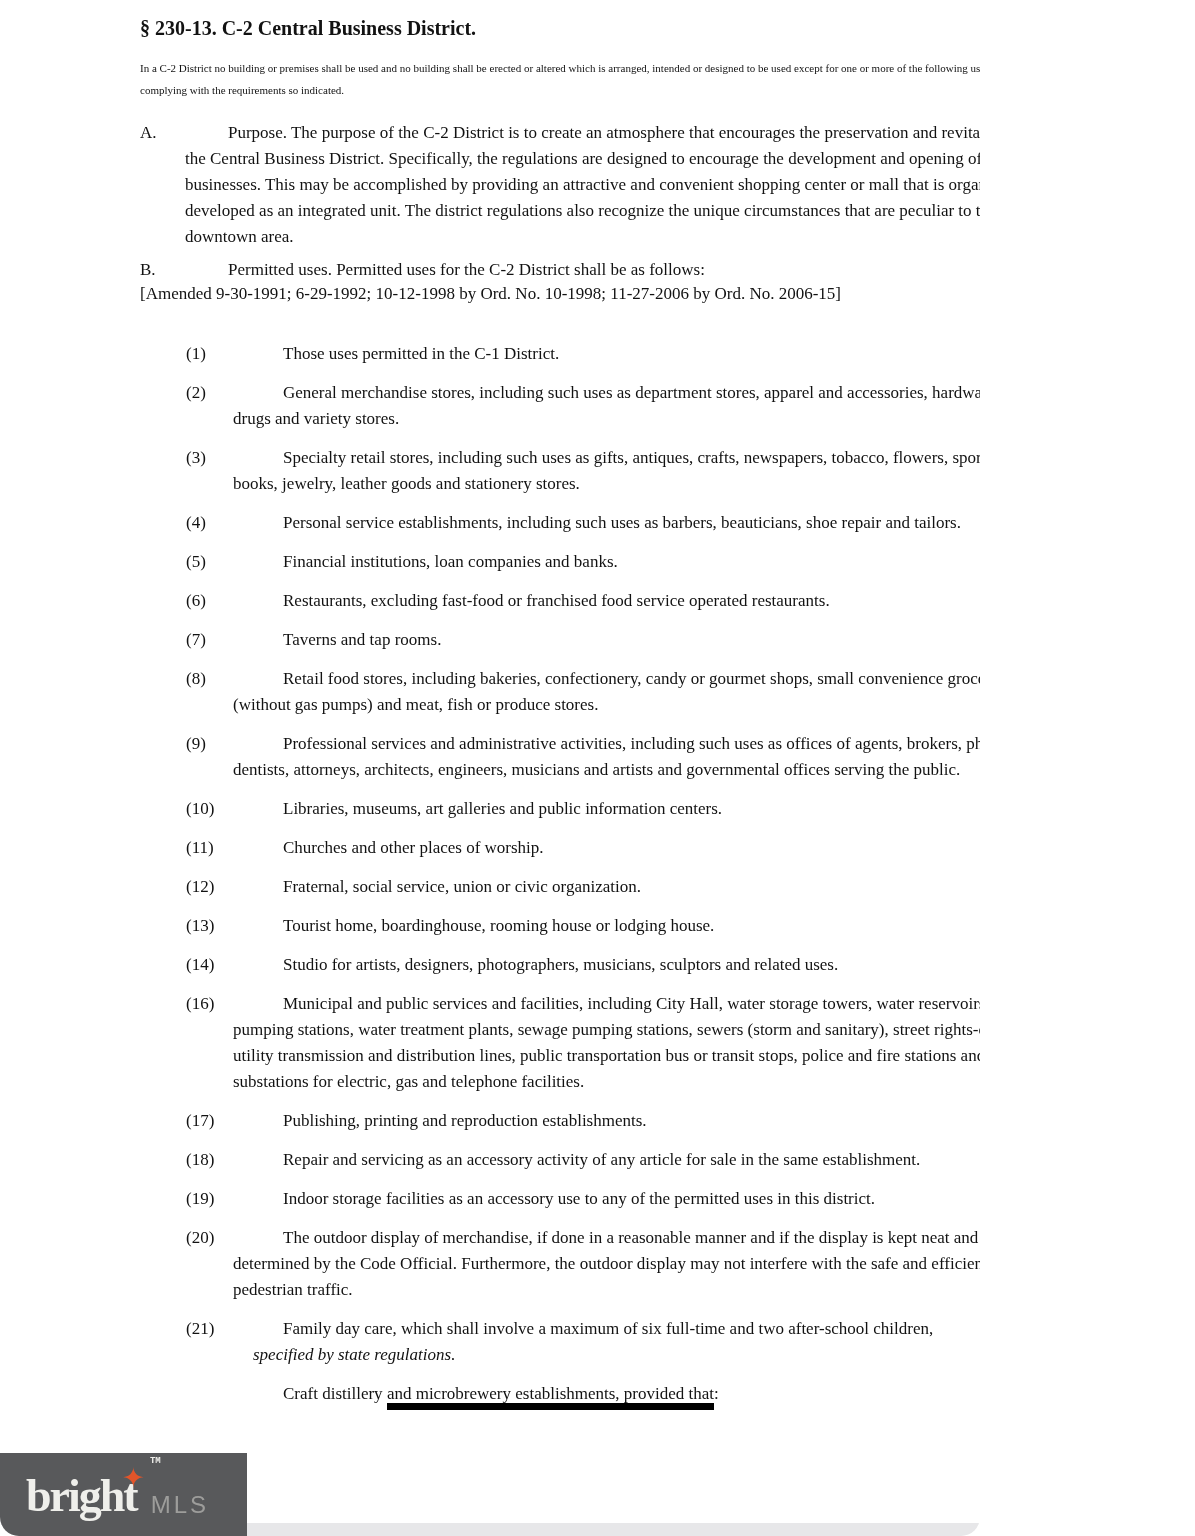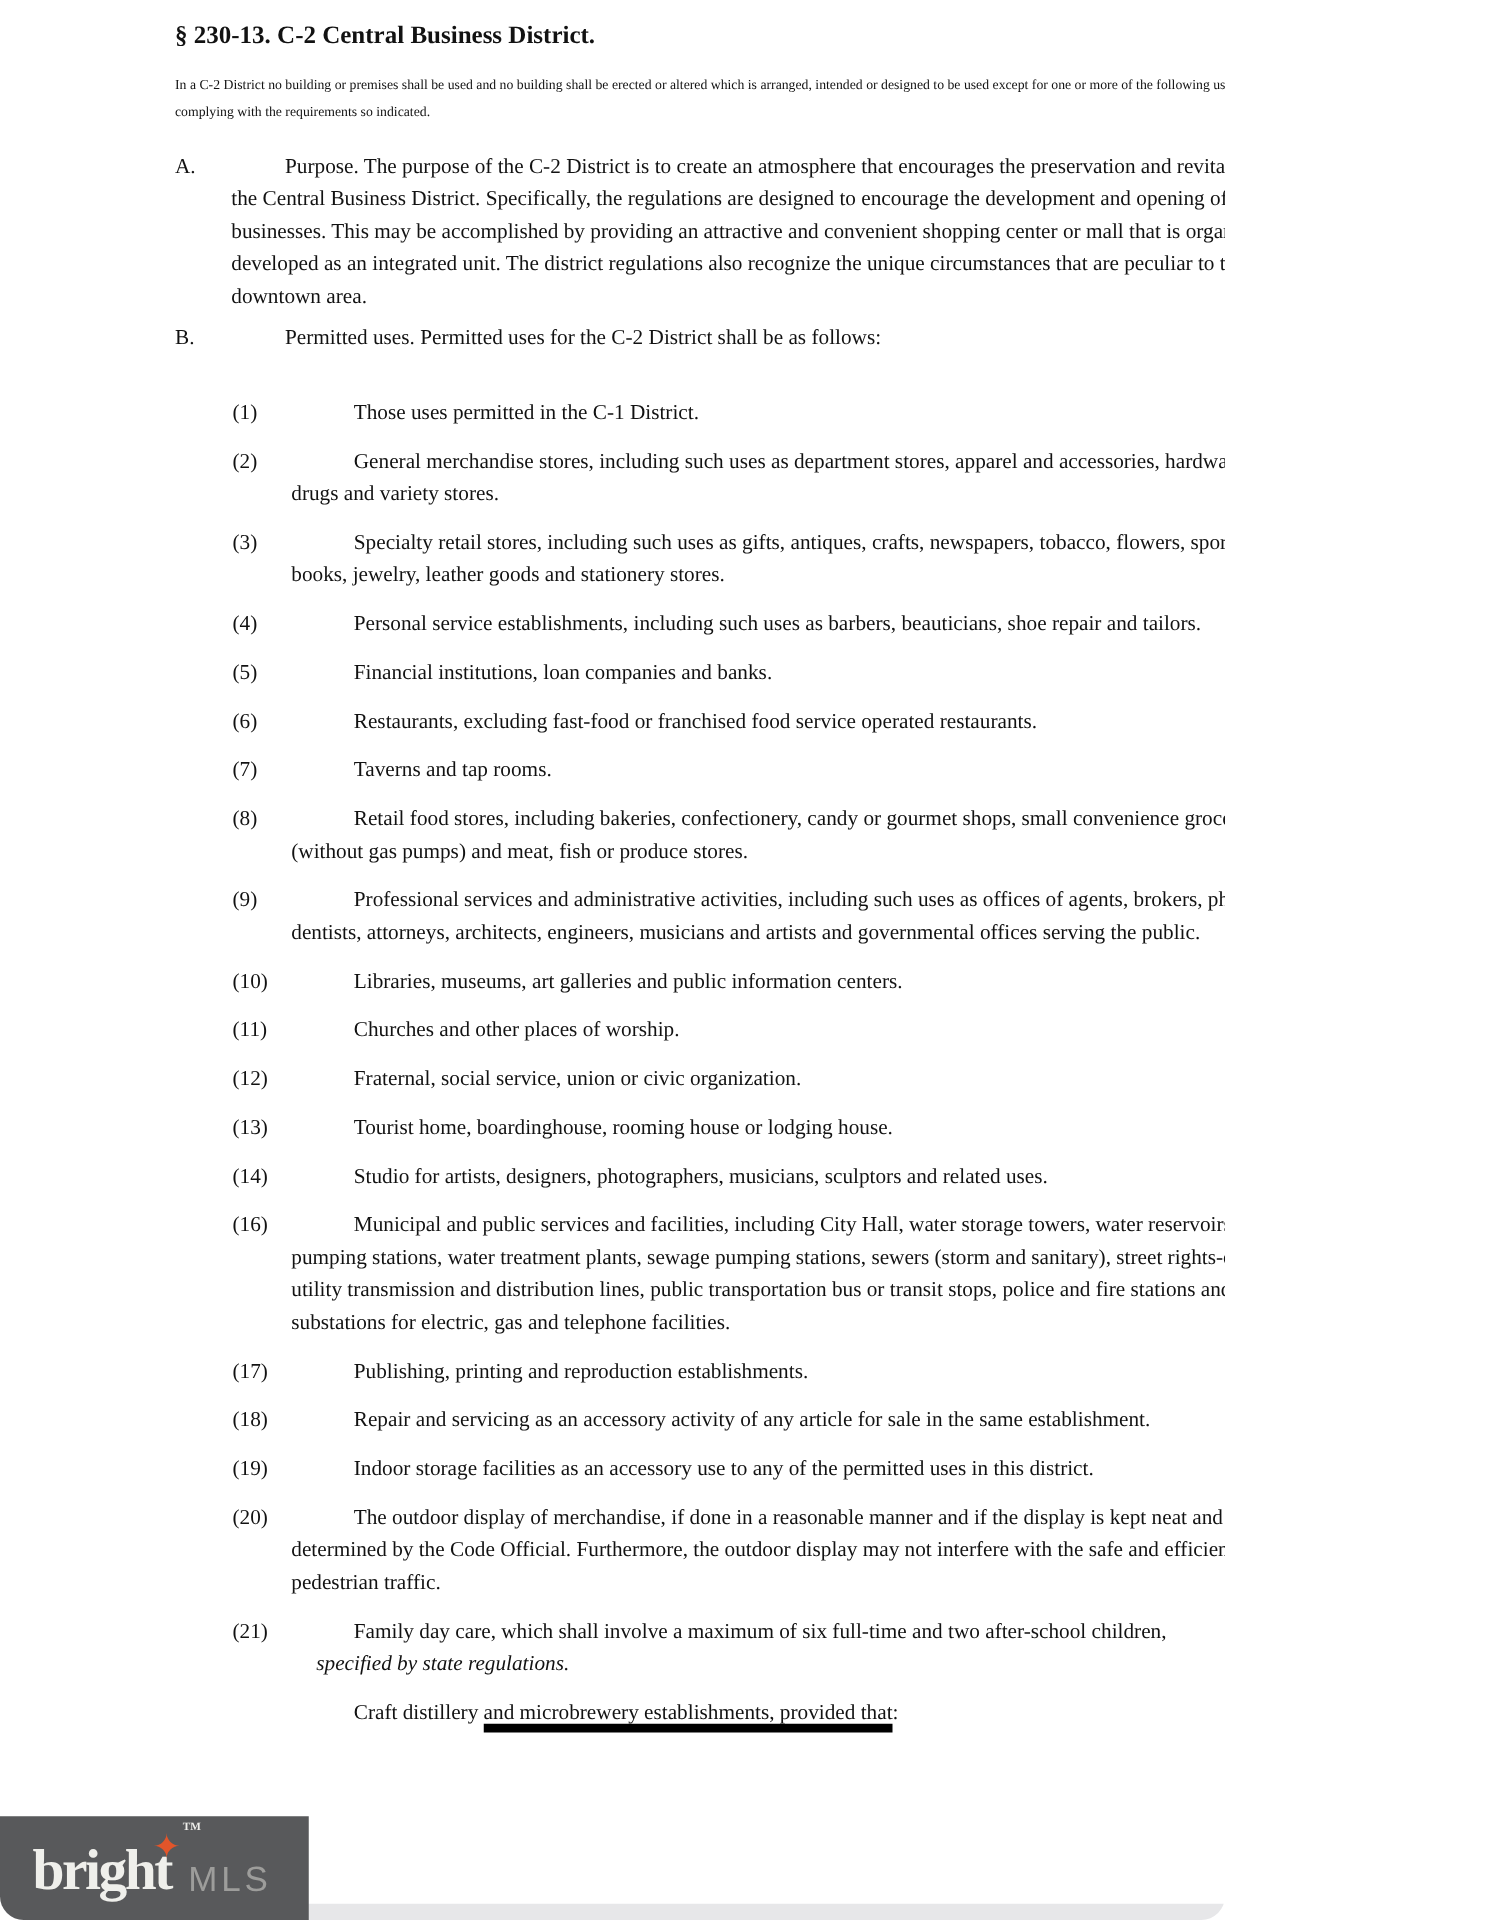--- a/index.html
+++ b/index.html
@@ -117,25 +117,25 @@
     letter-spacing: 0;
     font-family: "DejaVu Sans", sans-serif;
   }
   .wm-tm {
     position: absolute;
     right: -24px;
     top: -16px;
     font-size: 9px;
     line-height: 9px;
     letter-spacing: 0;
-    font-family: Liberation Serif, serif;
+    font-family: Liberation Mono, monospace;
   }
   .wm-org {
     font-family: "Liberation Sans", sans-serif;
-    font-size: 28px;
+    font-size: 24px;
     line-height: 29px;
     letter-spacing: 3px;
     margin-left: 14px;
     vertical-align: -2px;
   }
 </style>
 </head>
 <body>
 
 <div class="page">
@@ -148,20 +148,21 @@
     <div class="section">
       <span class="sec-label">A.</span>
       <div class="sec-text">Purpose. The purpose of the C-2 District is to create an atmosphere that encourages the preservation and revitalization of the Central Business District. Specifically, the regulations are designed to encourage the development and opening of new businesses. This may be accomplished by providing an attractive and convenient shopping center or mall that is organized and developed as an integrated unit. The district regulations also recognize the unique circumstances that are peculiar to the downtown area.</div>
     </div>
 
     <div class="section-b">
       <div class="b-row">
         <span class="sec-label">B.</span>
         <div class="b-text">Permitted uses. Permitted uses for the C-2 District shall be as follows:</div>
       </div>
+      <div class="amendment">[Amended 9-30-1991; 6-29-1992; 10-12-1998 by Ord. No. 10-1998; 11-27-2006 by Ord. No. 2006-15]</div>
     </div>
 
     <div class="uses-list">
 
       <div class="li">
         <span class="num">(1)</span>
         <div class="li-text">Those uses permitted in the C-1 District.</div>
       </div>
 
       <div class="li">

